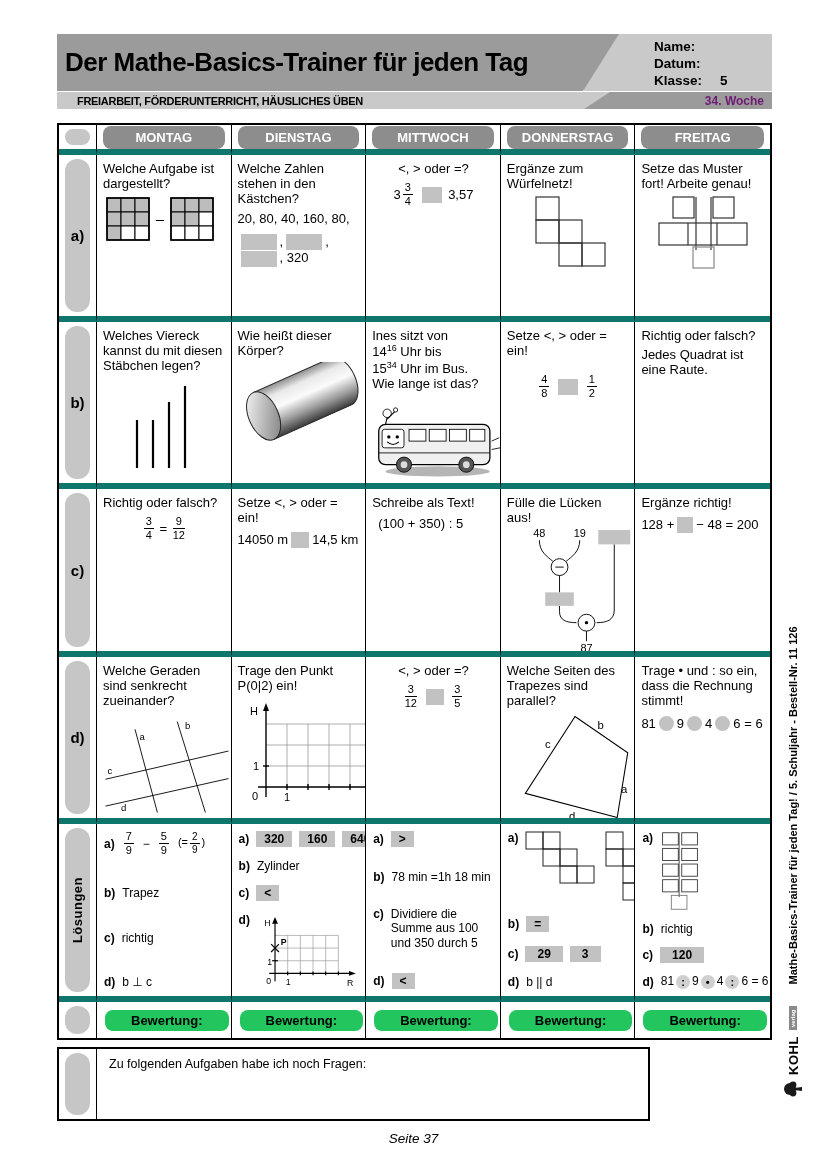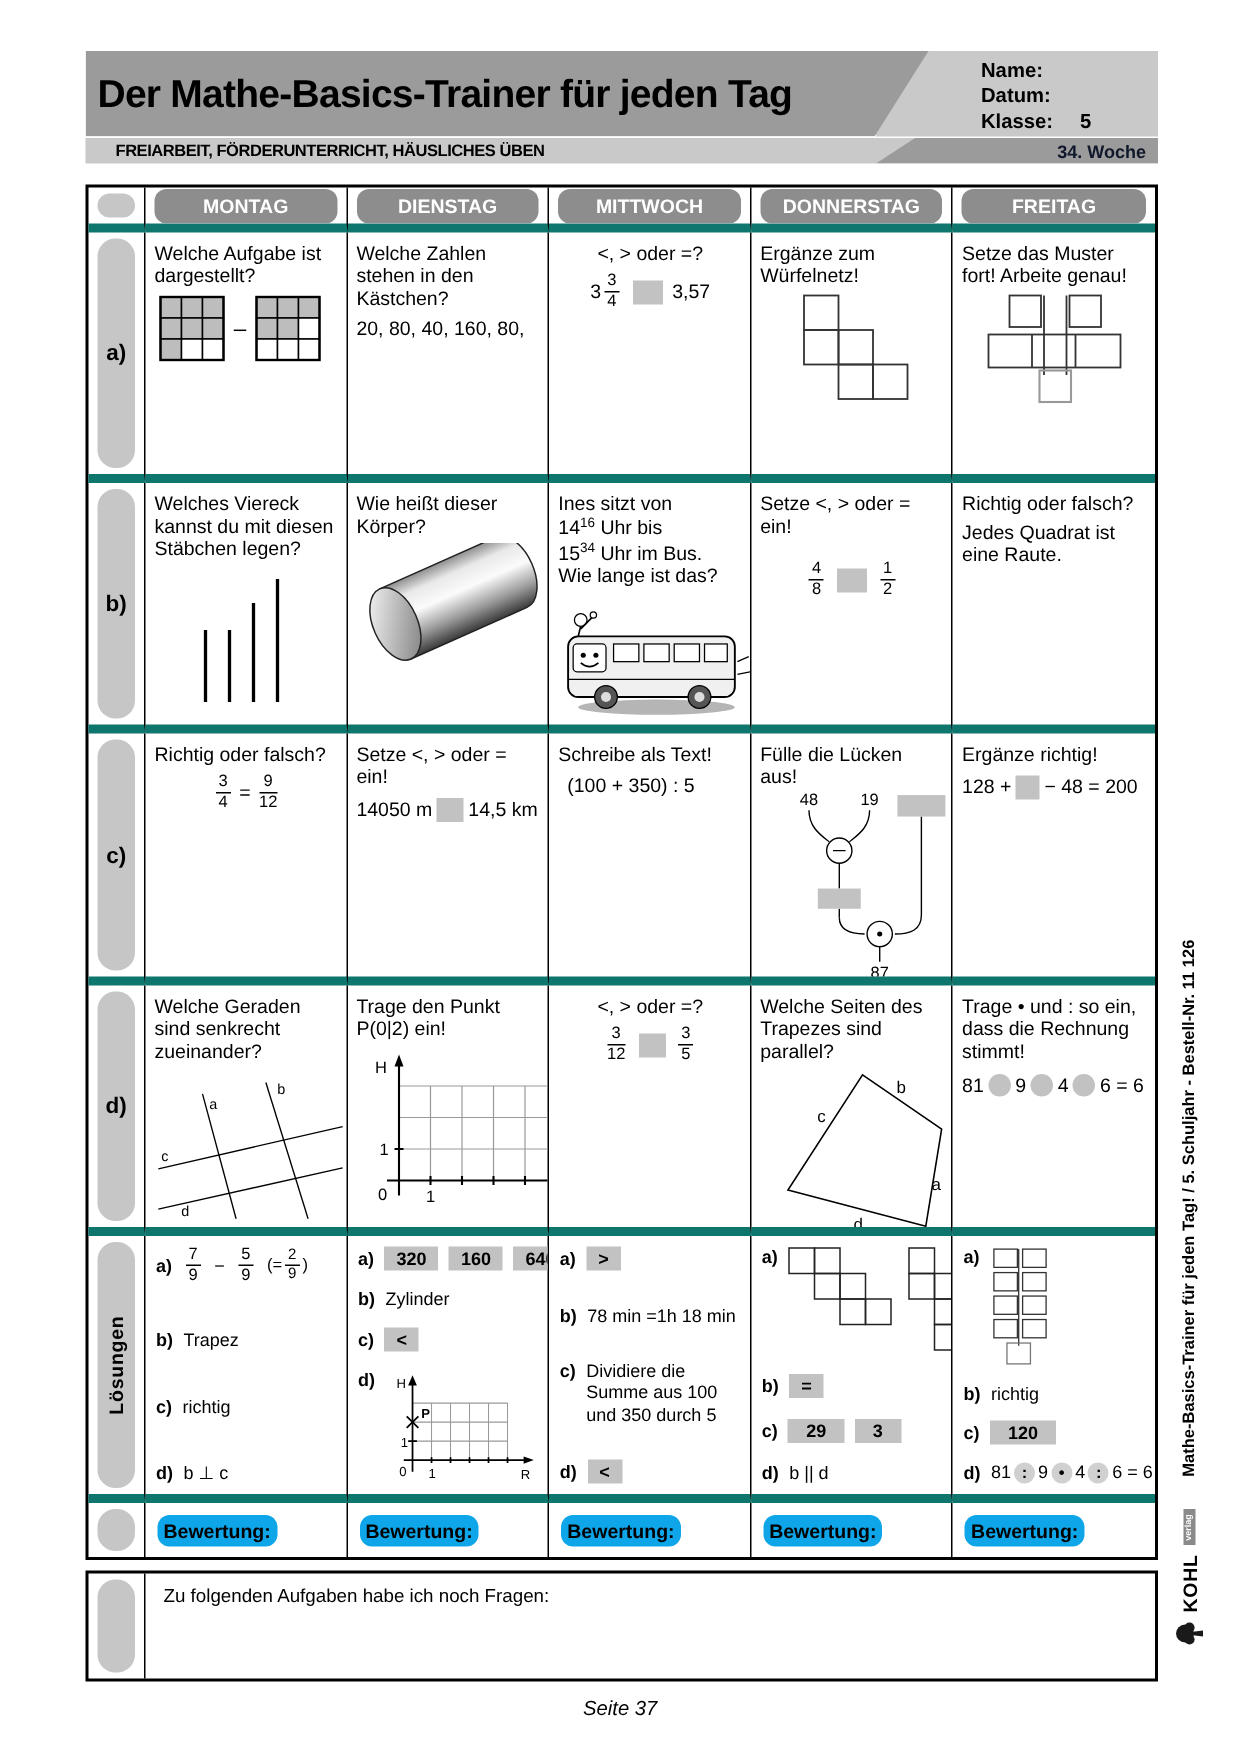--- a/index.html
+++ b/index.html
@@ -13,21 +13,21 @@
                clip-path:polygon(0 0,100% 0,calc(100% - 36px) 100%,0 100%);
                display:flex; align-items:center; z-index:2; }
   .hdr-title span { color:#000000; font-weight:bold; font-size:26px; letter-spacing:-0.5px; padding-left:8px; white-space:nowrap; }
   .hdr-name { position:absolute; left:527px; top:0; width:188px; height:57px; background:#c9c9c9;
               box-sizing:border-box; padding:4px 0 0 30px; z-index:1; }
   .hdr-name .nline { font-weight:bold; font-size:13.5px; line-height:17px;padding-left:40px; }
   .hdr-name .kval { margin-left:18px; }
   .hdr-sub { position:relative; margin-top:1px; height:17px; background:#c9c9c9; display:flex; align-items:center; }
   .hdr-sub-label { font-size:11px; font-weight:bold; letter-spacing:-0.3px; padding-left:20px; }
   .hdr-week { position:absolute; right:0; top:0; bottom:0; width:188px; background:#9b9b9b;
-              clip-path:polygon(26px 0,100% 0,100% 100%,0 100%); color:#0f172a; font-weight:bold; font-size:12px;
+              clip-path:polygon(26px 0,100% 0,100% 100%,0 100%); color:#701a75; font-weight:bold; font-size:12px;
               display:flex; align-items:center; justify-content:flex-end; padding-right:8px; box-sizing:border-box; }
 
   
   .ws { position:absolute; left:57px; top:123px; width:715px; border:2px solid #000; box-sizing:border-box;
         display:grid; grid-template-columns:38px repeat(5,1fr);
         grid-template-rows:30px 167px 167px 168px 167px 178px 36px; background:#fff; }
   .cell { border-right:1px solid #000; border-bottom:6px solid #0f766e; box-sizing:border-box; position:relative; overflow:hidden; }
   .lc { border-right:none; }
   .lr { border-bottom:none; }
 
@@ -58,24 +58,24 @@
   .opcirc { display:inline-flex; width:14px; height:14px; border-radius:50%; background:#d0d0d0;
             align-items:center; justify-content:center; font-weight:bold; font-size:11px; vertical-align:middle; margin:0 2px; }
 
   .sol { padding:7px 5px 7px 7px; font-size:12px; display:flex; flex-direction:column; justify-content:space-between; }
   .sol-item { display:flex; align-items:center; gap:7px; }
   .sol-item.top { align-items:flex-start; }
   .sol-lbl { font-weight:bold; }
   .figrow { display:flex; gap:8px; align-items:flex-start; }
 
   .bw { display:flex; align-items:center; padding:4px 8px; }
-  .bwchip { background:#0ea5e9; border-radius:8px; font-weight:bold; font-size:13px; padding:3px 4px; }
+  .bwchip { background:#22c55e; border-radius:8px; font-weight:bold; font-size:13px; padding:3px 26px; }
 
   
-  .fbox { position:absolute; left:57px; top:1047px; width:715px; height:74px; border:2px solid #000;
+  .fbox { position:absolute; left:57px; top:1047px; width:593px; height:74px; border:2px solid #000;
           box-sizing:border-box; display:flex; }
   .fbox-lbl { width:38px; border-right:1px solid #000; display:flex; padding:4px 6px; box-sizing:border-box; }
   .fq { padding:8px 12px; font-size:12.5px; }
 
   .pagenum { position:absolute; left:0; right:0; top:1131px; text-align:center; font-style:italic; font-size:13.5px; }
 
   .side { position:absolute; left:553px; top:845px; width:480px; height:24px; transform:rotate(-90deg);
           display:flex; align-items:center; gap:6px; }
   .side .series { font-size:11px; font-weight:bold; margin-left:16px; white-space:nowrap; }
   .side .logotxt { font-size:13px; font-weight:bold; letter-spacing:0.5px; }
@@ -159,20 +159,23 @@
             <rect x="66" y="3" width="42" height="42" fill="none" stroke-width="1.6"></rect>
           </g>
           <text x="55" y="29" text-anchor="middle" font-size="15">–</text>
         </svg>
       </div>
     </div>
 
     <div class="cell tc">
       <div class="q">Welche Zahlen stehen in den Kästchen?</div>
       <div>20, 80, 40, 160, 80,</div>
+      <div style="margin-top:8px;">
+        <span class="gbox wide"></span><span>,</span><span class="gbox wide"></span><span>,</span><span class="gbox wide"></span><span>, 320</span>
+      </div>
     </div>
 
     <div class="cell tc">
       <div class="q center">&lt;, &gt; oder =?</div>
       <div class="mathline center">
         <span>3</span><span class="frac"><span class="fn">3</span><span class="fd">4</span></span>
         <span class="gbox" style="width:20px;"></span>
         <span>3,57</span>
       </div>
     </div>

